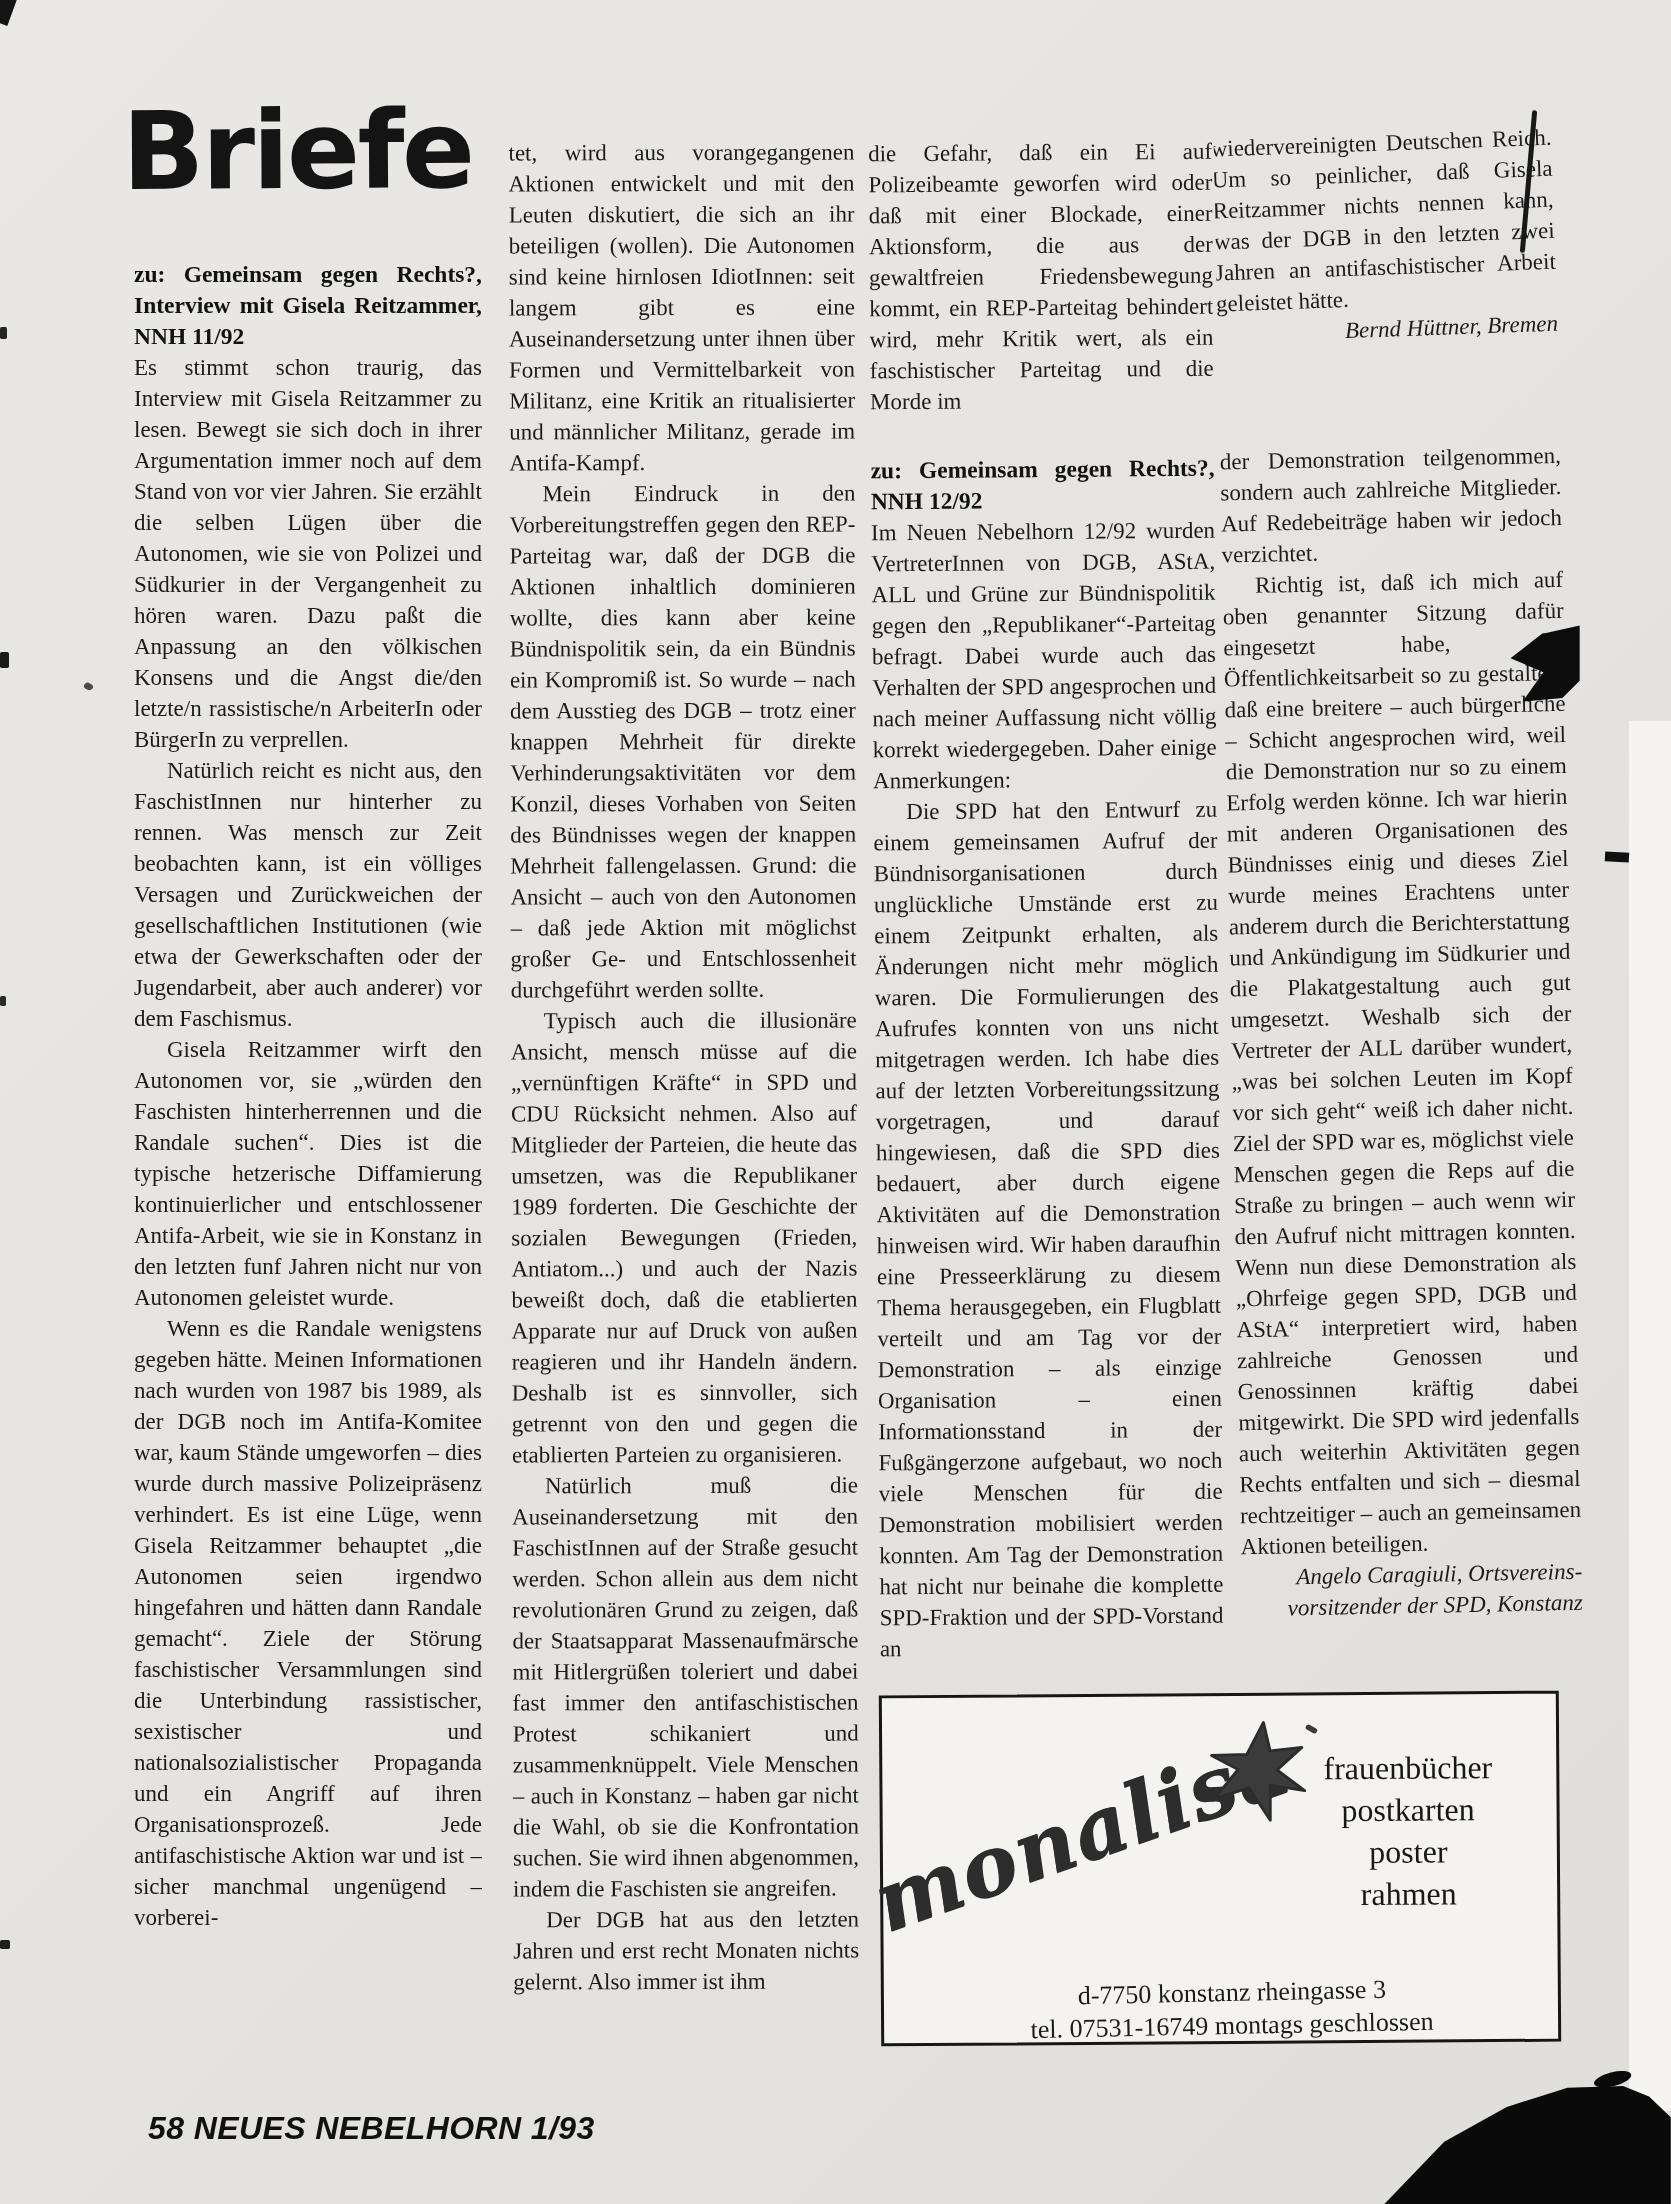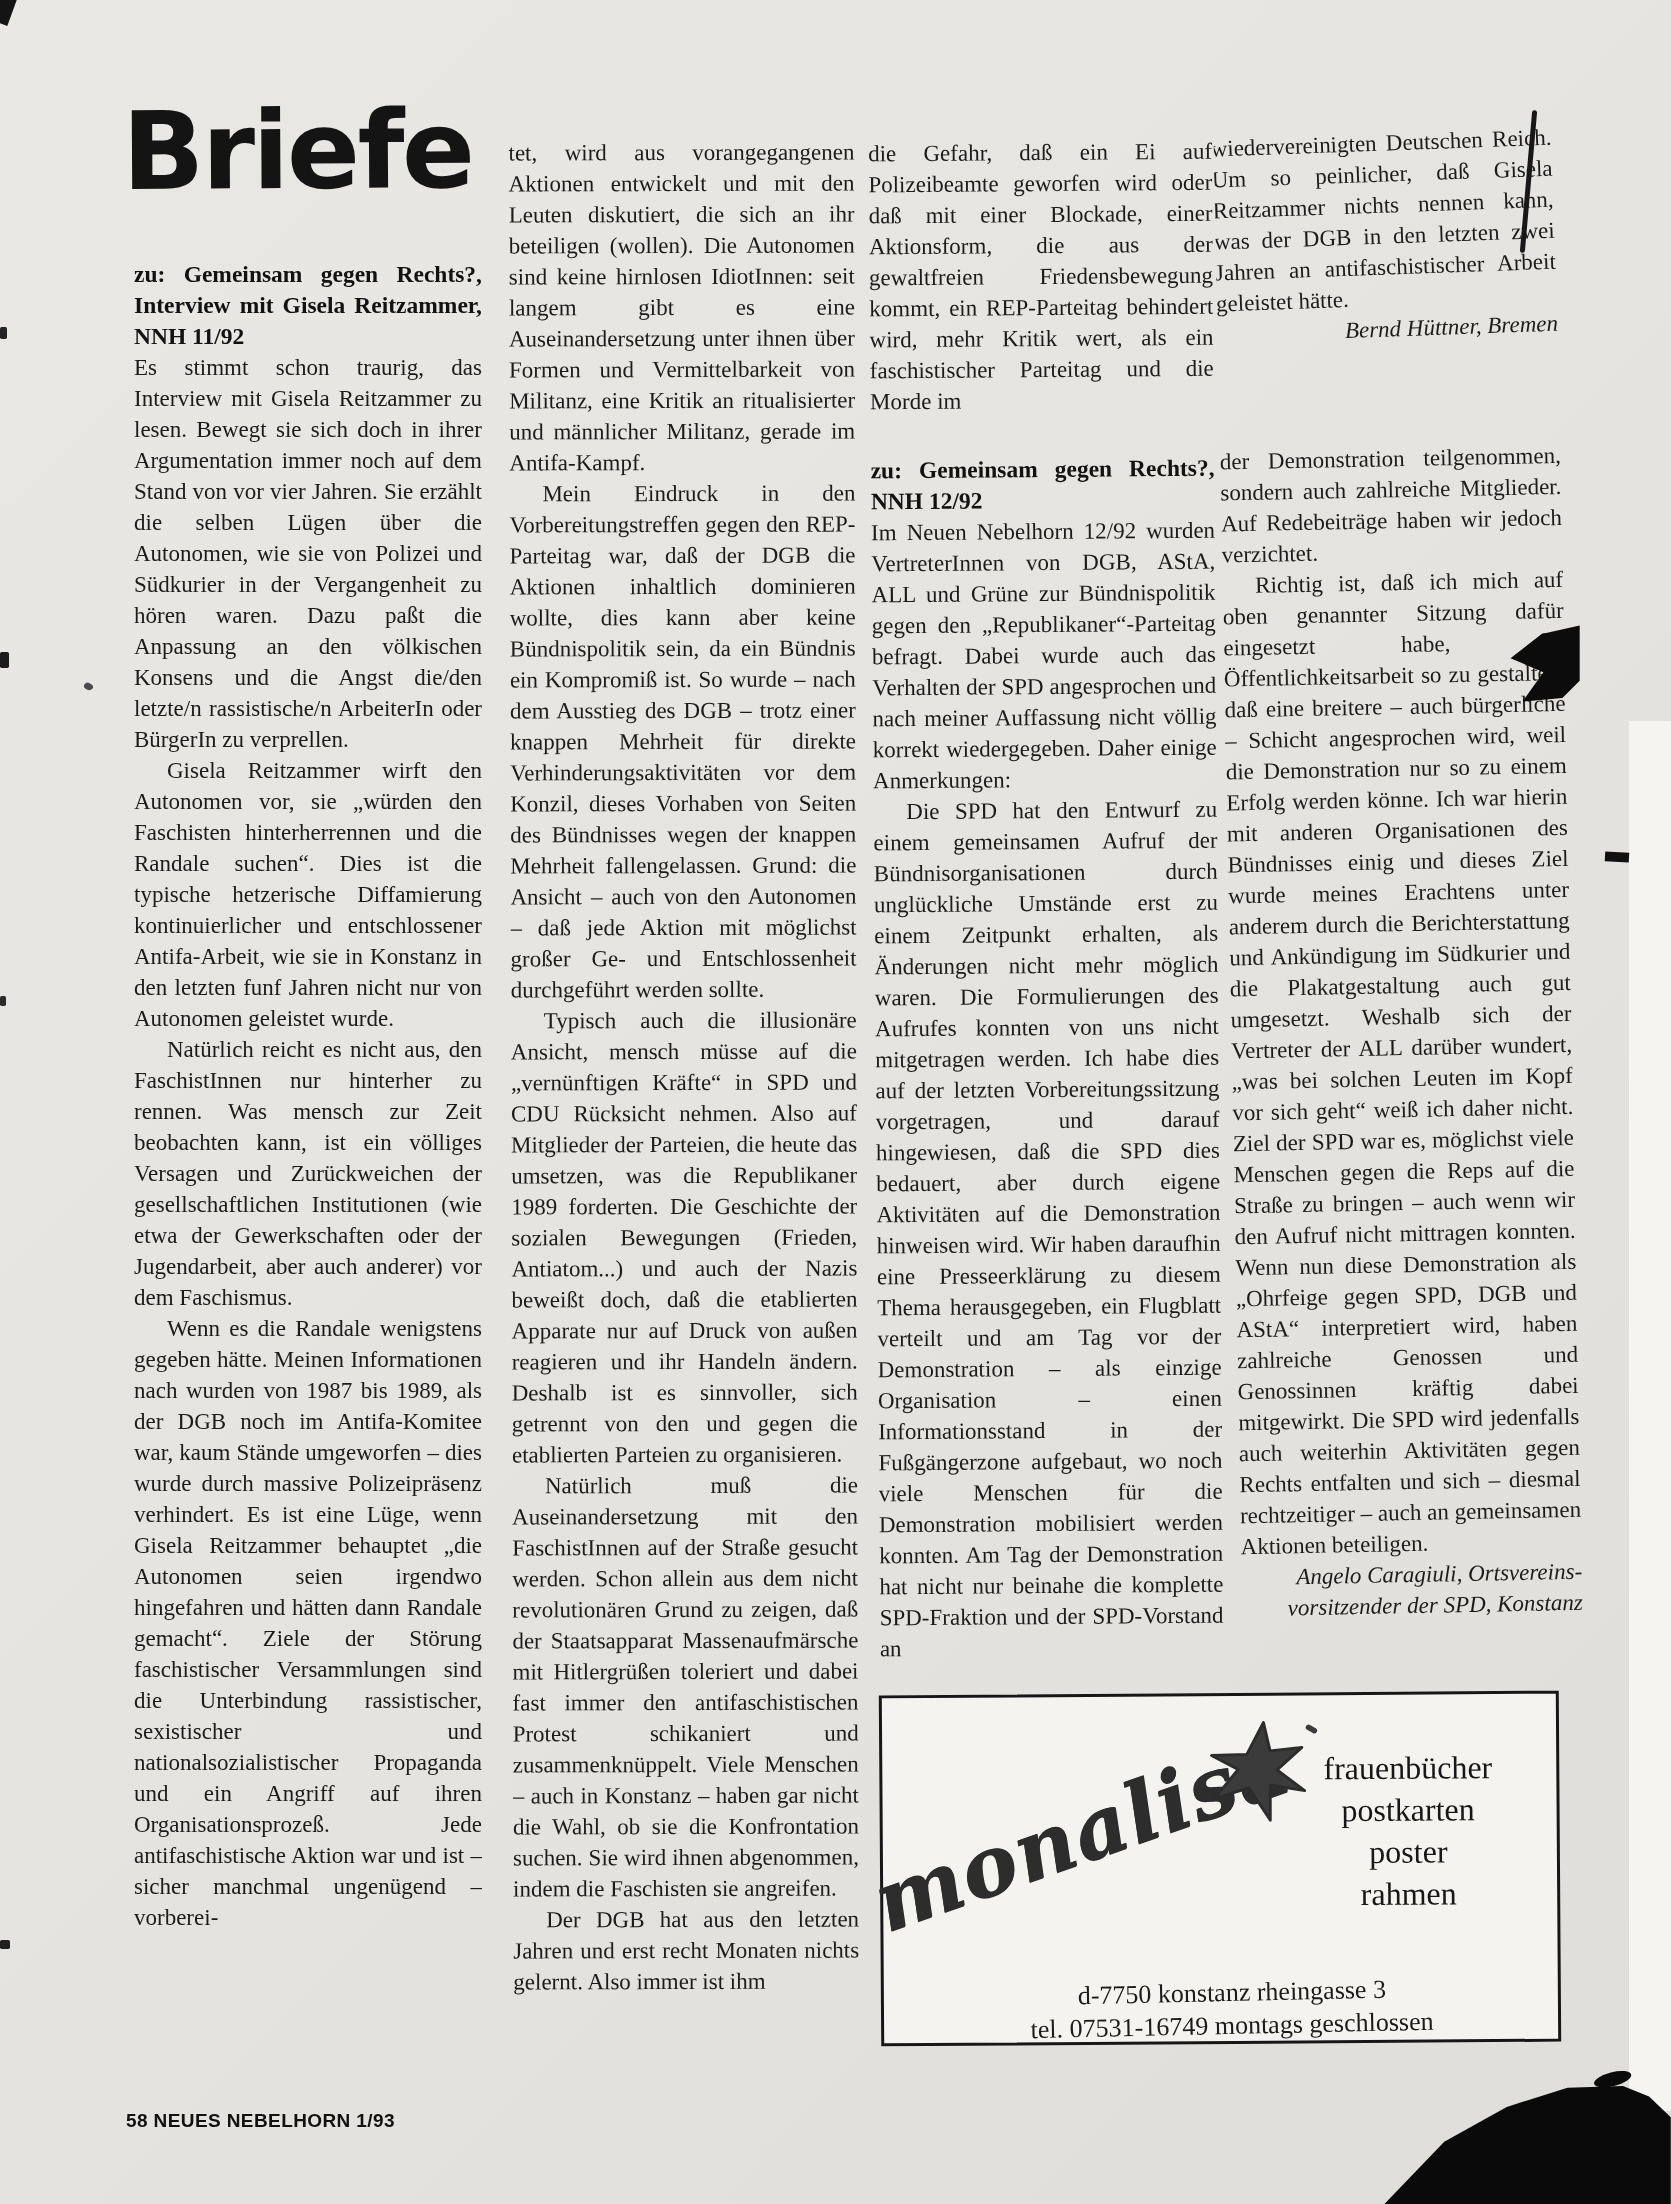--- a/index.html
+++ b/index.html
@@ -67,23 +67,23 @@
     font-family:"Liberation Serif","DejaVu Serif",serif;
   }
   .ad-address,.ad-phone{
     position:absolute;left:61px;width:574px;text-align:center;
     font-size:26px;color:#1b1b1b;transform:rotate(-0.8deg);
     white-space:nowrap;
   }
   .ad-address{top:282px;}
   .ad-phone{top:315px;}
   .footer{
-    position:absolute;left:126px;top:2110px;
+    position:absolute;left:148px;top:2110px;
     font-family:"Liberation Sans","DejaVu Sans",sans-serif;
-    font-weight:700;font-size:19px;letter-spacing:0.4px;color:#111;
+    font-weight:700;font-size:32px;letter-spacing:0.4px;color:#111;font-style:italic;
   }
   
   .art{position:absolute;background:#141414;z-index:5;}
   .art-tl{left:-4.3px;top:-6px;width:17.4px;height:29.5px;transform:rotate(20deg);}
   .art-l1{left:0;top:327px;width:7px;height:12px;border-radius:1.7px;background:#242424;}
   .art-l2{left:0;top:652px;width:8.7px;height:15.6px;border-radius:1.7px;background:#1c1c1c;}
   .art-l3{left:0;top:996px;width:6px;height:10.4px;border-radius:1.7px;background:#2a2a2a;}
   .art-l4{left:0;top:1940px;width:10.4px;height:8.7px;border-radius:1.7px;background:#202020;}
   .art-comma{left:84px;top:683px;width:8.7px;height:7px;border-radius:50% 40% 60% 40%;background:#4a4a4a;transform:rotate(35deg);}
   .art-streak{left:1526px;top:110px;width:5.2px;height:143px;border-radius:2.6px;background:#181818;transform:rotate(5deg);}
@@ -96,22 +96,22 @@
 </head>
 <body>
 
 <div class="page">
 
   <h1 class="title">Briefe</h1>
 
   <section class="col col1">
     <h2 class="headline">zu: Gemeinsam gegen Rechts?, Interview mit Gisela Reitzammer, NNH 11/92</h2>
     <p>Es stimmt schon traurig, das Interview mit Gisela Reitzammer zu lesen. Bewegt sie sich doch in ihrer Argumentation immer noch auf dem Stand von vor vier Jahren. Sie erzählt die selben Lügen über die Autonomen, wie sie von Polizei und Südkurier in der Vergangenheit zu hören waren. Dazu paßt die Anpassung an den völkischen Konsens und die Angst die/den letzte/n rassistische/n ArbeiterIn oder BürgerIn zu verprellen.</p>
+    <p class="ind">Natürlich reicht es nicht aus, den FaschistInnen nur hinterher zu rennen. Was mensch zur Zeit beobachten kann, ist ein völliges Versagen und Zurückweichen der gesellschaftlichen Institutionen (wie etwa der Gewerkschaften oder der Jugendarbeit, aber auch anderer) vor dem Faschismus.</p>
     <p class="ind">Gisela Reitzammer wirft den Autonomen vor, sie „würden den Faschisten hinterherrennen und die Randale suchen“. Dies ist die typische hetzerische Diffamierung kontinuierlicher und entschlossener Antifa-Arbeit, wie sie in Konstanz in den letzten funf Jahren nicht nur von Autonomen geleistet wurde.</p>
-    <p class="ind">Natürlich reicht es nicht aus, den FaschistInnen nur hinterher zu rennen. Was mensch zur Zeit beobachten kann, ist ein völliges Versagen und Zurückweichen der gesellschaftlichen Institutionen (wie etwa der Gewerkschaften oder der Jugendarbeit, aber auch anderer) vor dem Faschismus.</p>
     <p class="ind">Wenn es die Randale wenigstens gegeben hätte. Meinen Informationen nach wurden von 1987 bis 1989, als der DGB noch im Antifa-Komitee war, kaum Stände umgeworfen – dies wurde durch massive Polizeipräsenz verhindert. Es ist eine Lüge, wenn Gisela Reitzammer behauptet „die Autonomen seien irgendwo hingefahren und hätten dann Randale gemacht“. Ziele der Störung faschistischer Versammlungen sind die Unterbindung rassistischer, sexistischer und nationalsozialistischer Propaganda und ein Angriff auf ihren Organisationsprozeß. Jede antifaschistische Aktion war und ist – sicher manchmal ungenügend – vorberei-</p>
   </section>
 
   <section class="col col2">
     <p>tet, wird aus vorangegangenen Aktionen entwickelt und mit den Leuten diskutiert, die sich an ihr beteiligen (wollen). Die Autonomen sind keine hirnlosen IdiotInnen: seit langem gibt es eine Auseinandersetzung unter ihnen über Formen und Vermittelbarkeit von Militanz, eine Kritik an ritualisierter und männlicher Militanz, gerade im Antifa-Kampf.</p>
     <p class="ind">Mein Eindruck in den Vorbereitungstreffen gegen den REP-Parteitag war, daß der DGB die Aktionen inhaltlich dominieren wollte, dies kann aber keine Bündnispolitik sein, da ein Bündnis ein Kompromiß ist. So wurde – nach dem Ausstieg des DGB – trotz einer knappen Mehrheit für direkte Verhinderungsaktivitäten vor dem Konzil, dieses Vorhaben von Seiten des Bündnisses wegen der knappen Mehrheit fallengelassen. Grund: die Ansicht – auch von den Autonomen – daß jede Aktion mit möglichst großer Ge- und Entschlossenheit durchgeführt werden sollte.</p>
     <p class="ind">Typisch auch die illusionäre Ansicht, mensch müsse auf die „vernünftigen Kräfte“ in SPD und CDU Rücksicht nehmen. Also auf Mitglieder der Parteien, die heute das umsetzen, was die Republikaner 1989 forderten. Die Geschichte der sozialen Bewegungen (Frieden, Antiatom...) und auch der Nazis beweißt doch, daß die etablierten Apparate nur auf Druck von außen reagieren und ihr Handeln ändern. Deshalb ist es sinnvoller, sich getrennt von den und gegen die etablierten Parteien zu organisieren.</p>
     <p class="ind">Natürlich muß die Auseinandersetzung mit den FaschistInnen auf der Straße gesucht werden. Schon allein aus dem nicht revolutionären Grund zu zeigen, daß der Staatsapparat Massenaufmärsche mit Hitlergrüßen toleriert und dabei fast immer den antifaschistischen Protest schikaniert und zusammenknüppelt. Viele Menschen – auch in Konstanz – haben gar nicht die Wahl, ob sie die Konfrontation suchen. Sie wird ihnen abgenommen, indem die Faschisten sie angreifen.</p>
     <p class="ind">Der DGB hat aus den letzten Jahren und erst recht Monaten nichts gelernt. Also immer ist ihm</p>
   </section>

